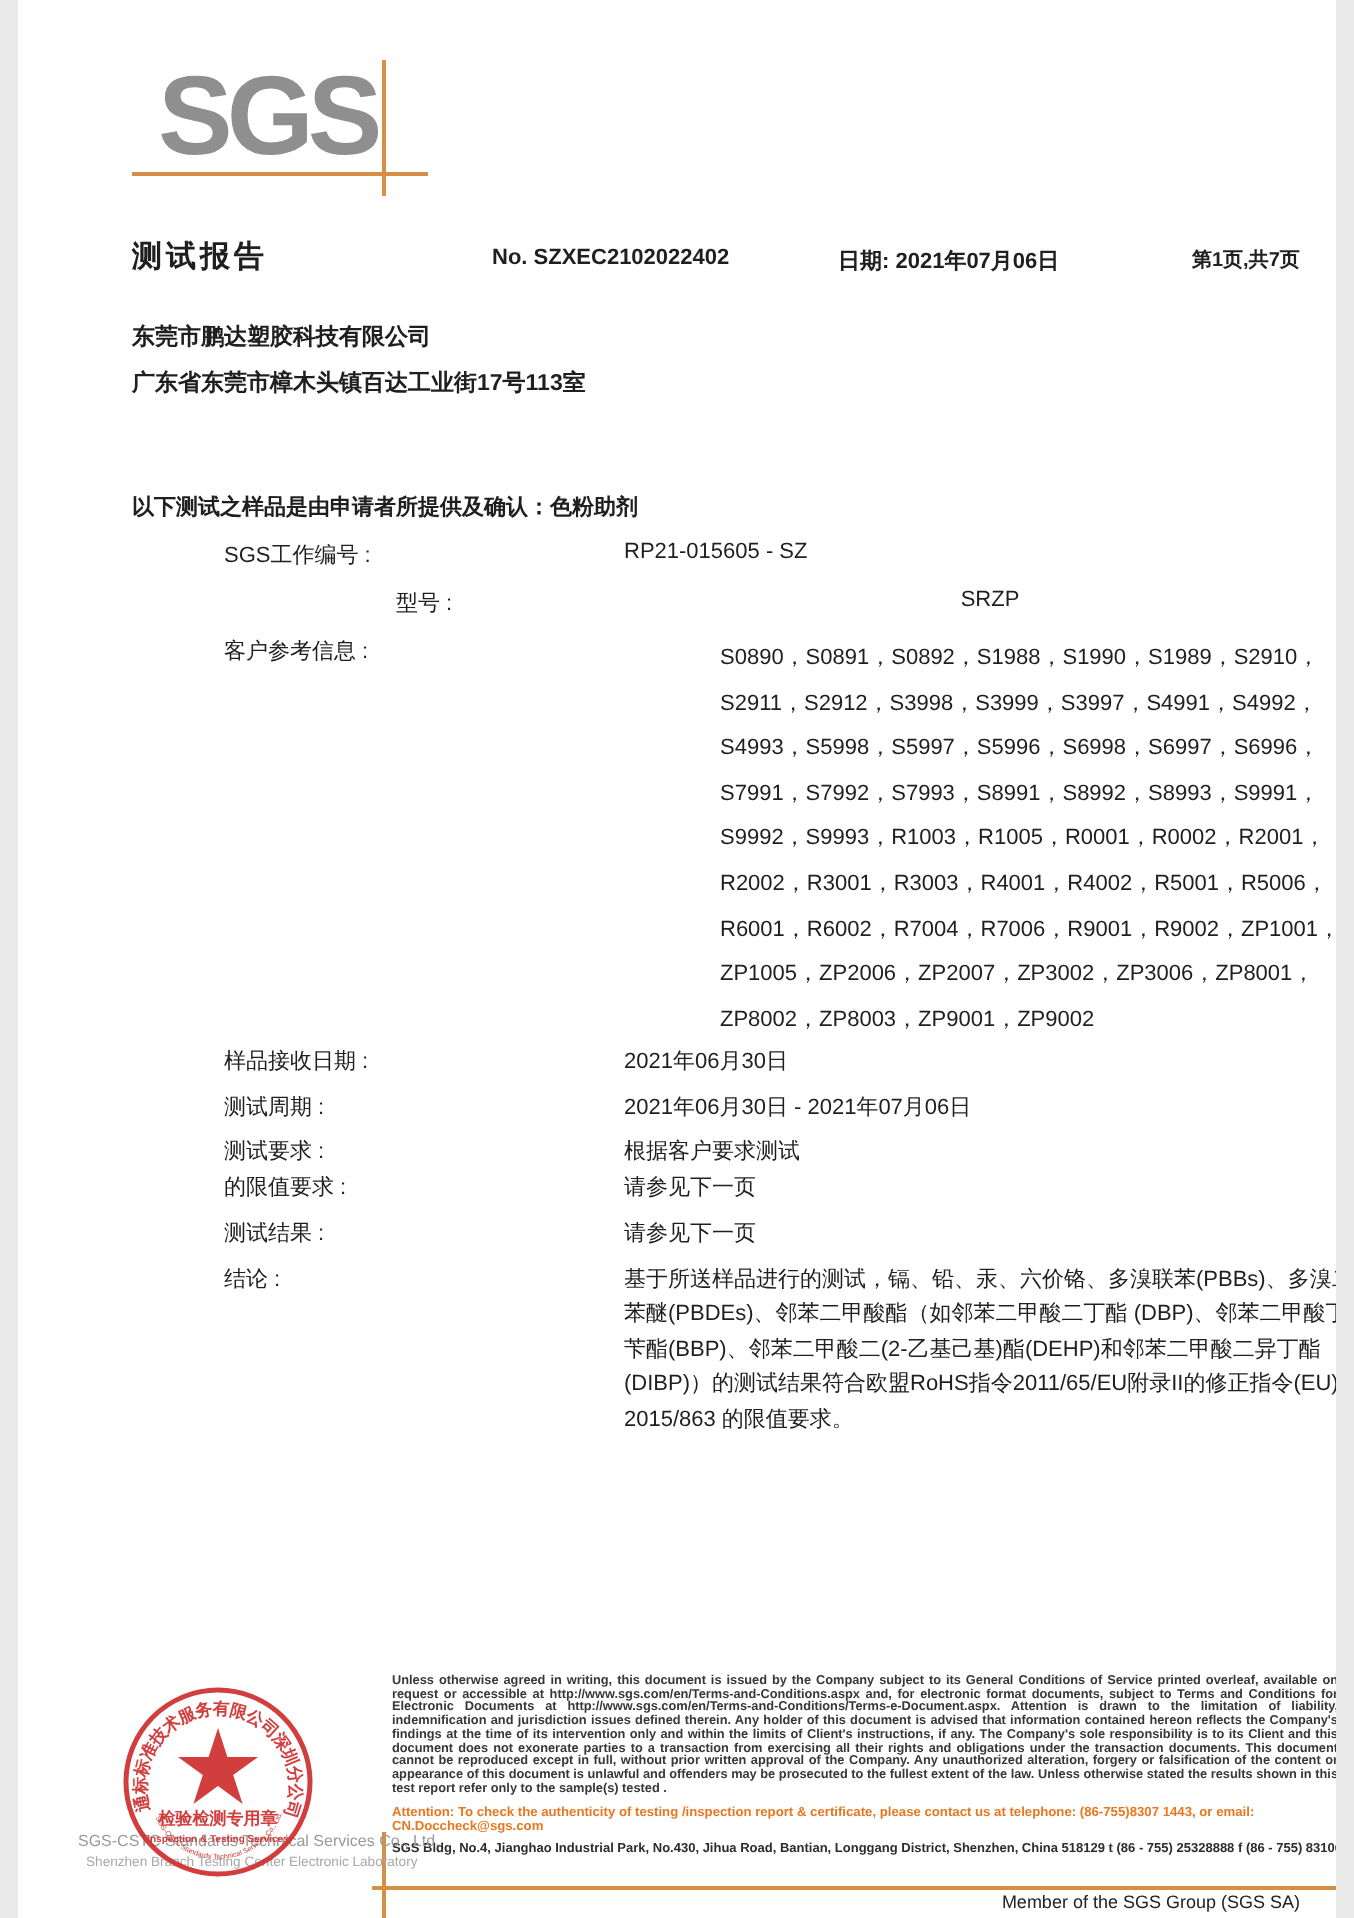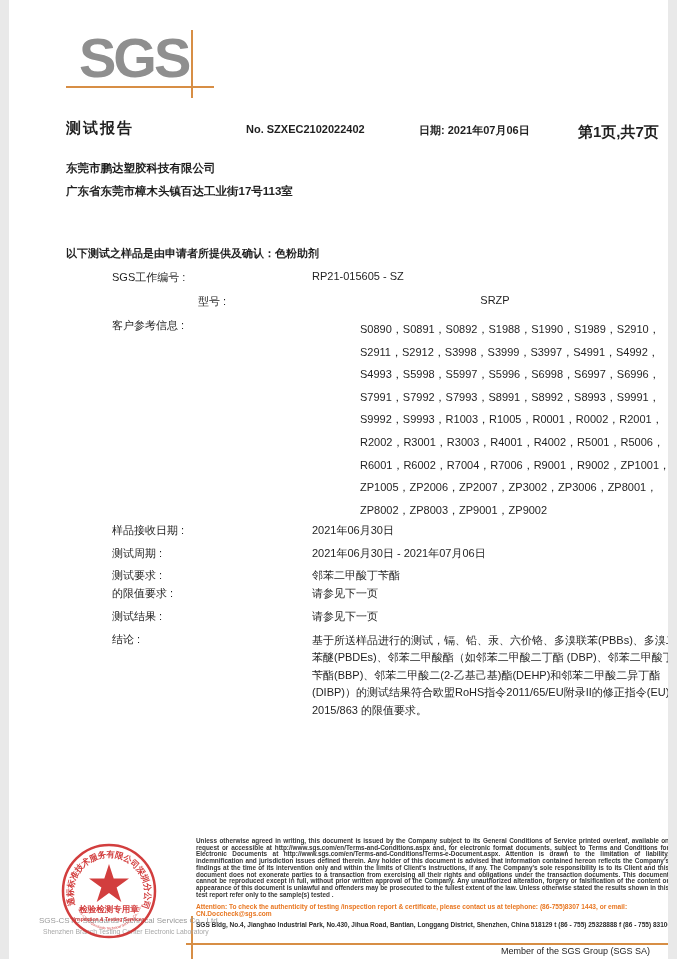--- a/index.html
+++ b/index.html
@@ -12,21 +12,21 @@
   .logo-text{
     position:absolute;left:70px;top:30px;font-size:56px;font-weight:bold;
     color:#8f8f8f;letter-spacing:-3px;line-height:1;
   }
   .logo-hline{position:absolute;left:57px;top:86px;width:148px;height:2px;background:#d78e45;}
   .logo-vline{position:absolute;left:182px;top:30px;width:2px;height:68px;background:#d78e45;}
   
   .report-title{position:absolute;left:57px;top:119px;font-size:15px;font-weight:bold;letter-spacing:2px;}
   .report-no{position:absolute;left:237px;top:123px;font-size:11px;font-weight:bold;}
   .report-date{position:absolute;left:410px;top:123px;font-size:11px;font-weight:bold;}
-  .report-pages{position:absolute;left:569px;top:123px;font-size:15px;font-weight:bold;}
+  .report-pages{position:absolute;left:587px;top:123px;font-size:10px;font-weight:bold;}
   
   .company{position:absolute;left:57px;top:161px;font-size:11.5px;font-weight:bold;}
   .address{position:absolute;left:57px;top:184px;font-size:11.5px;font-weight:bold;}
   .statement{position:absolute;left:57px;top:246px;font-size:11px;font-weight:bold;}
   
   .fields{position:absolute;left:56px;top:270px;width:566px;font-size:11px;margin-left:47px;}
   .frow{display:flex;align-items:flex-start;}
   .flabel{width:200px;flex:none;}
   .fvalue{flex:1;}
   .r-work{height:24px;}
@@ -104,21 +104,21 @@
     <div class="frow r-received">
       <div class="flabel">样品接收日期 :</div>
       <div class="fvalue">2021年06月30日</div>
     </div>
     <div class="frow r-period">
       <div class="flabel">测试周期 :</div>
       <div class="fvalue">2021年06月30日 - 2021年07月06日</div>
     </div>
     <div class="frow r-request">
       <div class="flabel">测试要求 :</div>
-      <div class="fvalue">邻苯二甲酸丁苄酯</div>
+      <div class="fvalue">根据客户要求测试</div>
     </div>
     <div class="frow r-method">
       <div class="flabel">的限值要求 :</div>
       <div class="fvalue">请参见下一页</div>
     </div>
     <div class="frow r-result">
       <div class="flabel">测试结果 :</div>
       <div class="fvalue">请参见下一页</div>
     </div>
     <div class="frow r-conclusion">

